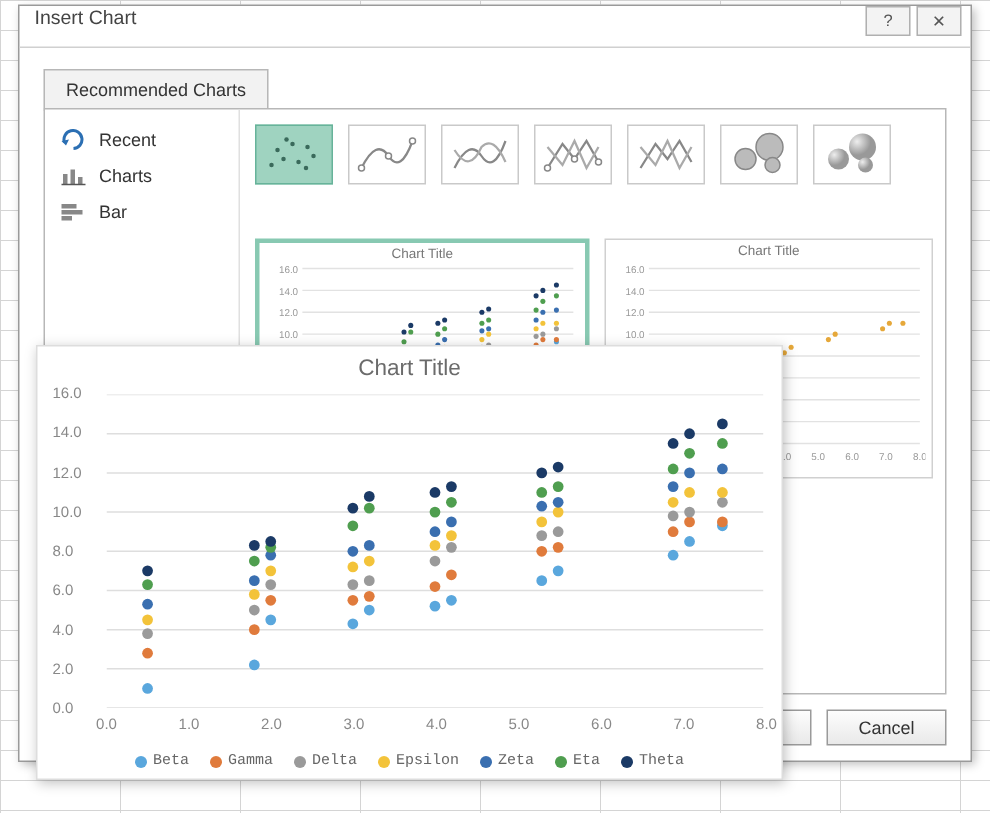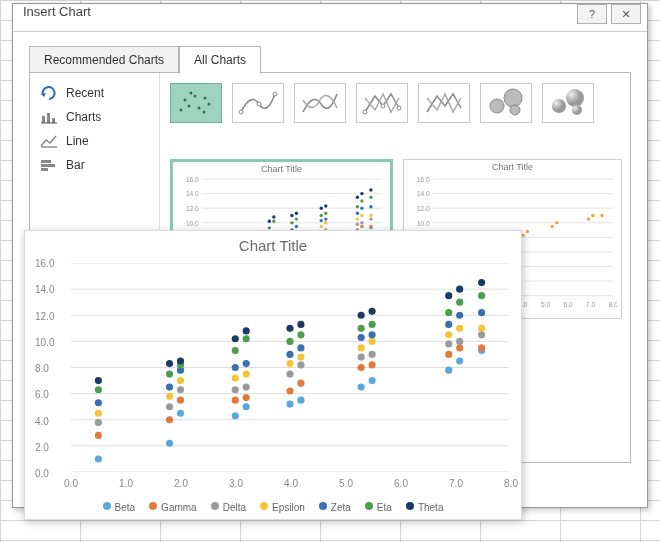--- a/index.html
+++ b/index.html
@@ -45,21 +45,21 @@
     margin-left: 4px;
     display: flex; align-items: center; justify-content: center;
     font-size: 11px; color: #555;
     background: #f3f3f3;
   }
   
   .tabs {
     position: absolute;
     top: 42px; left: 16px;
     display: flex;
-    gap: 0;
+    gap: 16px;
   }
   .tab {
     padding: 6px 14px;
     border: 1px solid #b7b7b7;
     background: #f2f2f2;
     font-size: 12px;
     color: #333;
     position: relative;
   }
   .tab.active {
@@ -166,39 +166,38 @@
     position:absolute;
     left: 46px; right: 12px;
     top: 32px; bottom: 48px;
   }
   .legend {
     position:absolute;
     left:0; right:0; bottom:6px;
     display:flex; justify-content:center; gap:14px;
     font-size:10px; color:#666;
   }
-  .legend span { display:inline-flex; align-items:flex-start; gap:4px;}
+  .legend span { display:inline-flex; align-items:center; gap:4px;font-family:Liberation Mono, monospace;}
   .dot { width:8px; height:8px; border-radius:50%; display:inline-block;}
 </style>
 </head>
 <body>
 
 <div class="sheet"></div>
 
 <div class="dialog">
   <div class="titlebar">
     <span>Insert Chart</span>
     <span class="spacer"></span>
     <div class="tb-btn">?</div>
     <div class="tb-btn">✕</div>
   </div>
 
   <div class="tabs">
     <div class="tab">Recommended Charts</div>
-    <div class="tab active">All Charts</div>
   </div>
 
   <div class="tabpanel">
     <div class="catlist">
       <div class="catitem">
         <span class="ic">
             <svg viewBox="0 0 18 14">
               <path d="M3 9 A6 6 0 1 1 9 13" fill="none" stroke="#2b6fb3" stroke-width="2"></path>
               <path d="M1 8 L4 11 L6 7" fill="#2b6fb3"></path>
             </svg>
@@ -208,29 +207,20 @@
       <div class="catitem">
         <span class="ic">
             <svg viewBox="0 0 18 14">
               <rect x="2" y="6" width="3" height="7" fill="#888"></rect>
               <rect x="7" y="3" width="3" height="10" fill="#888"></rect>
               <rect x="12" y="8" width="3" height="5" fill="#888"></rect>
               <line x1="1" y1="13" x2="17" y2="13" stroke="#555"></line>
             </svg>
           </span>
         <span>Charts</span>
-      </div>
-      <div class="catitem">
-        <span class="ic">
-            <svg viewBox="0 0 18 14">
-              <polyline points="1,12 6,6 10,9 16,2" fill="none" stroke="#888" stroke-width="1.5"></polyline>
-              <line x1="1" y1="13" x2="17" y2="13" stroke="#555"></line>
-            </svg>
-          </span>
-        <span>Line</span>
       </div>
       <div class="catitem">
         <span class="ic">
             <svg viewBox="0 0 18 14">
               <rect x="1" y="2" width="10" height="3" fill="#888"></rect>
               <rect x="1" y="6" width="14" height="3" fill="#888"></rect>
               <rect x="1" y="10" width="7" height="3" fill="#888"></rect>
             </svg>
           </span>
         <span>Bar</span>
@@ -471,20 +461,24 @@
             <circle cx="151.2" cy="52.375" r="1.8" fill="#e6a83a"></circle>
             <circle cx="156" cy="48.5" r="1.8" fill="#e6a83a"></circle>
             <circle cx="189.60000000000002" cy="44.625" r="1.8" fill="#e6a83a"></circle>
             <circle cx="194.39999999999998" cy="40.75" r="1.8" fill="#e6a83a"></circle>
             <circle cx="204" cy="40.75" r="1.8" fill="#e6a83a"></circle>
           </svg>
       </div>
     </div>
   </div>
 
+  <div class="dlg-buttons">
+    <div class="dlg-btn">OK</div>
+    <div class="dlg-btn">Cancel</div>
+  </div>
 </div>
 
 <div class="hover-preview">
   <div class="hp-title">Chart Title</div>
   <svg id="big-plot" class="plot" viewBox="0 0 440 210">
       <line x1="0" x2="440" y1="210" y2="210" stroke="#dedede"></line>
       <line x1="0" x2="440" y1="183.75" y2="183.75" stroke="#dedede"></line>
       <line x1="0" x2="440" y1="157.5" y2="157.5" stroke="#dedede"></line>
       <line x1="0" x2="440" y1="131.25" y2="131.25" stroke="#dedede"></line>
       <line x1="0" x2="440" y1="105" y2="105" stroke="#dedede"></line>

